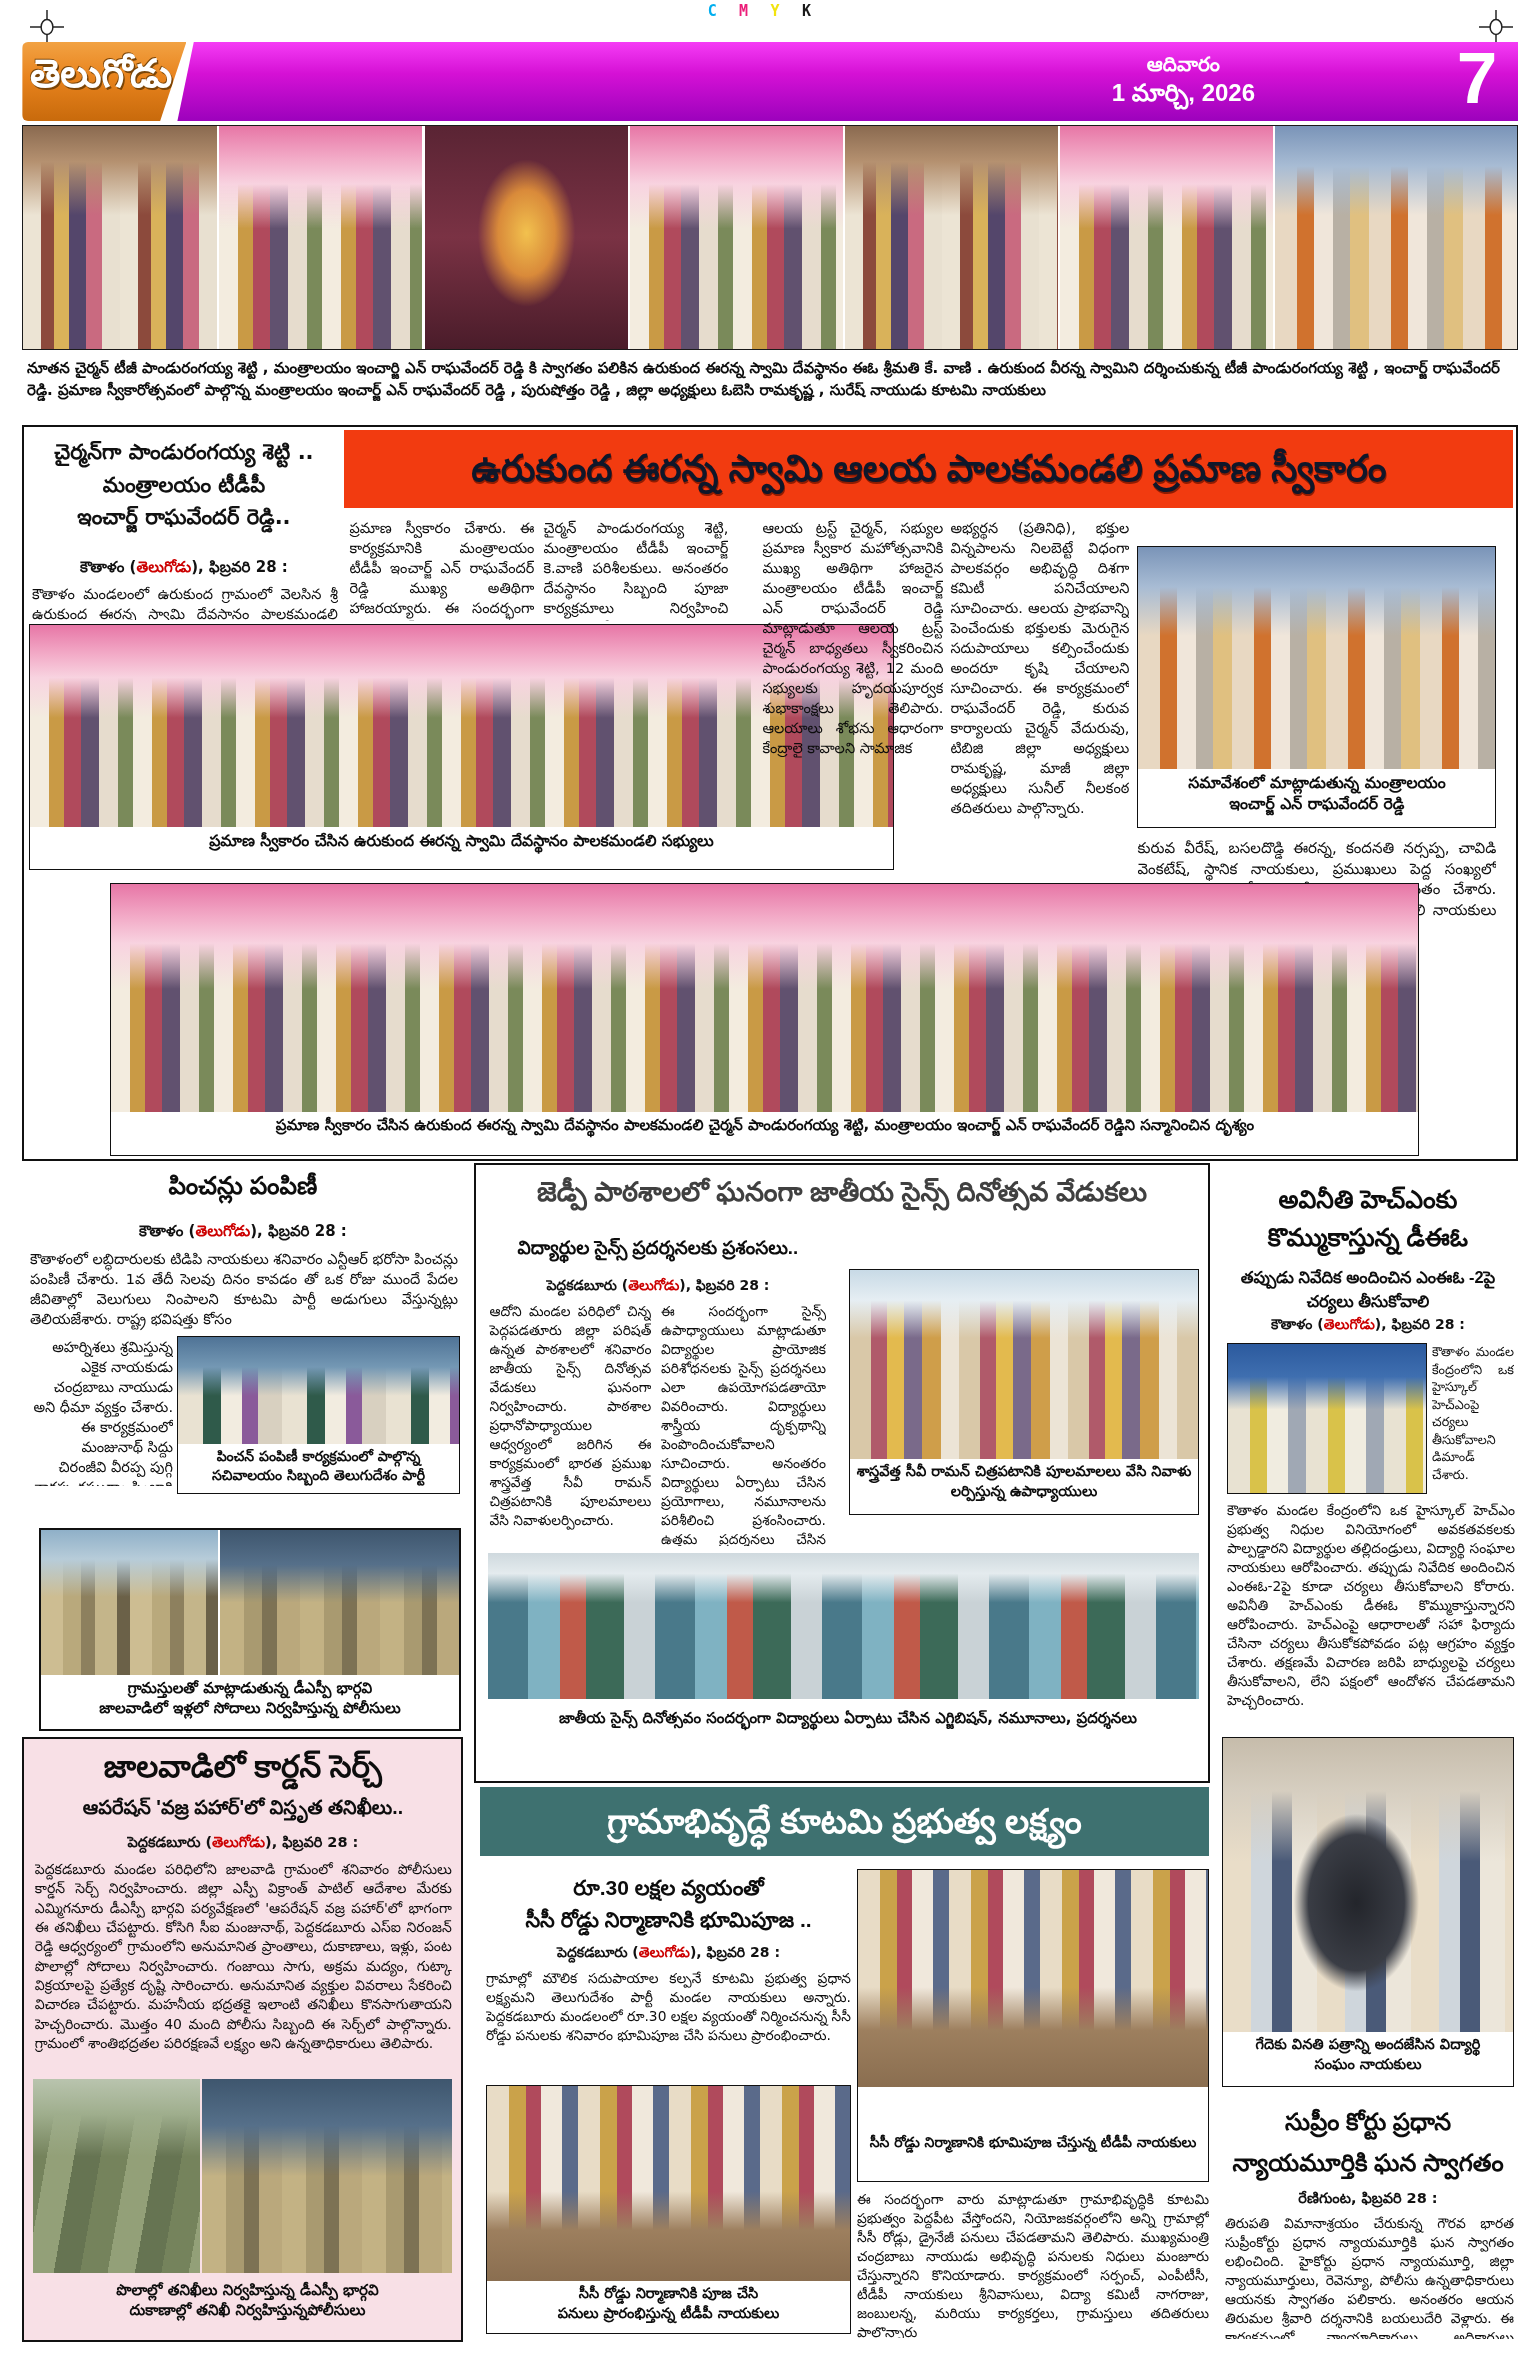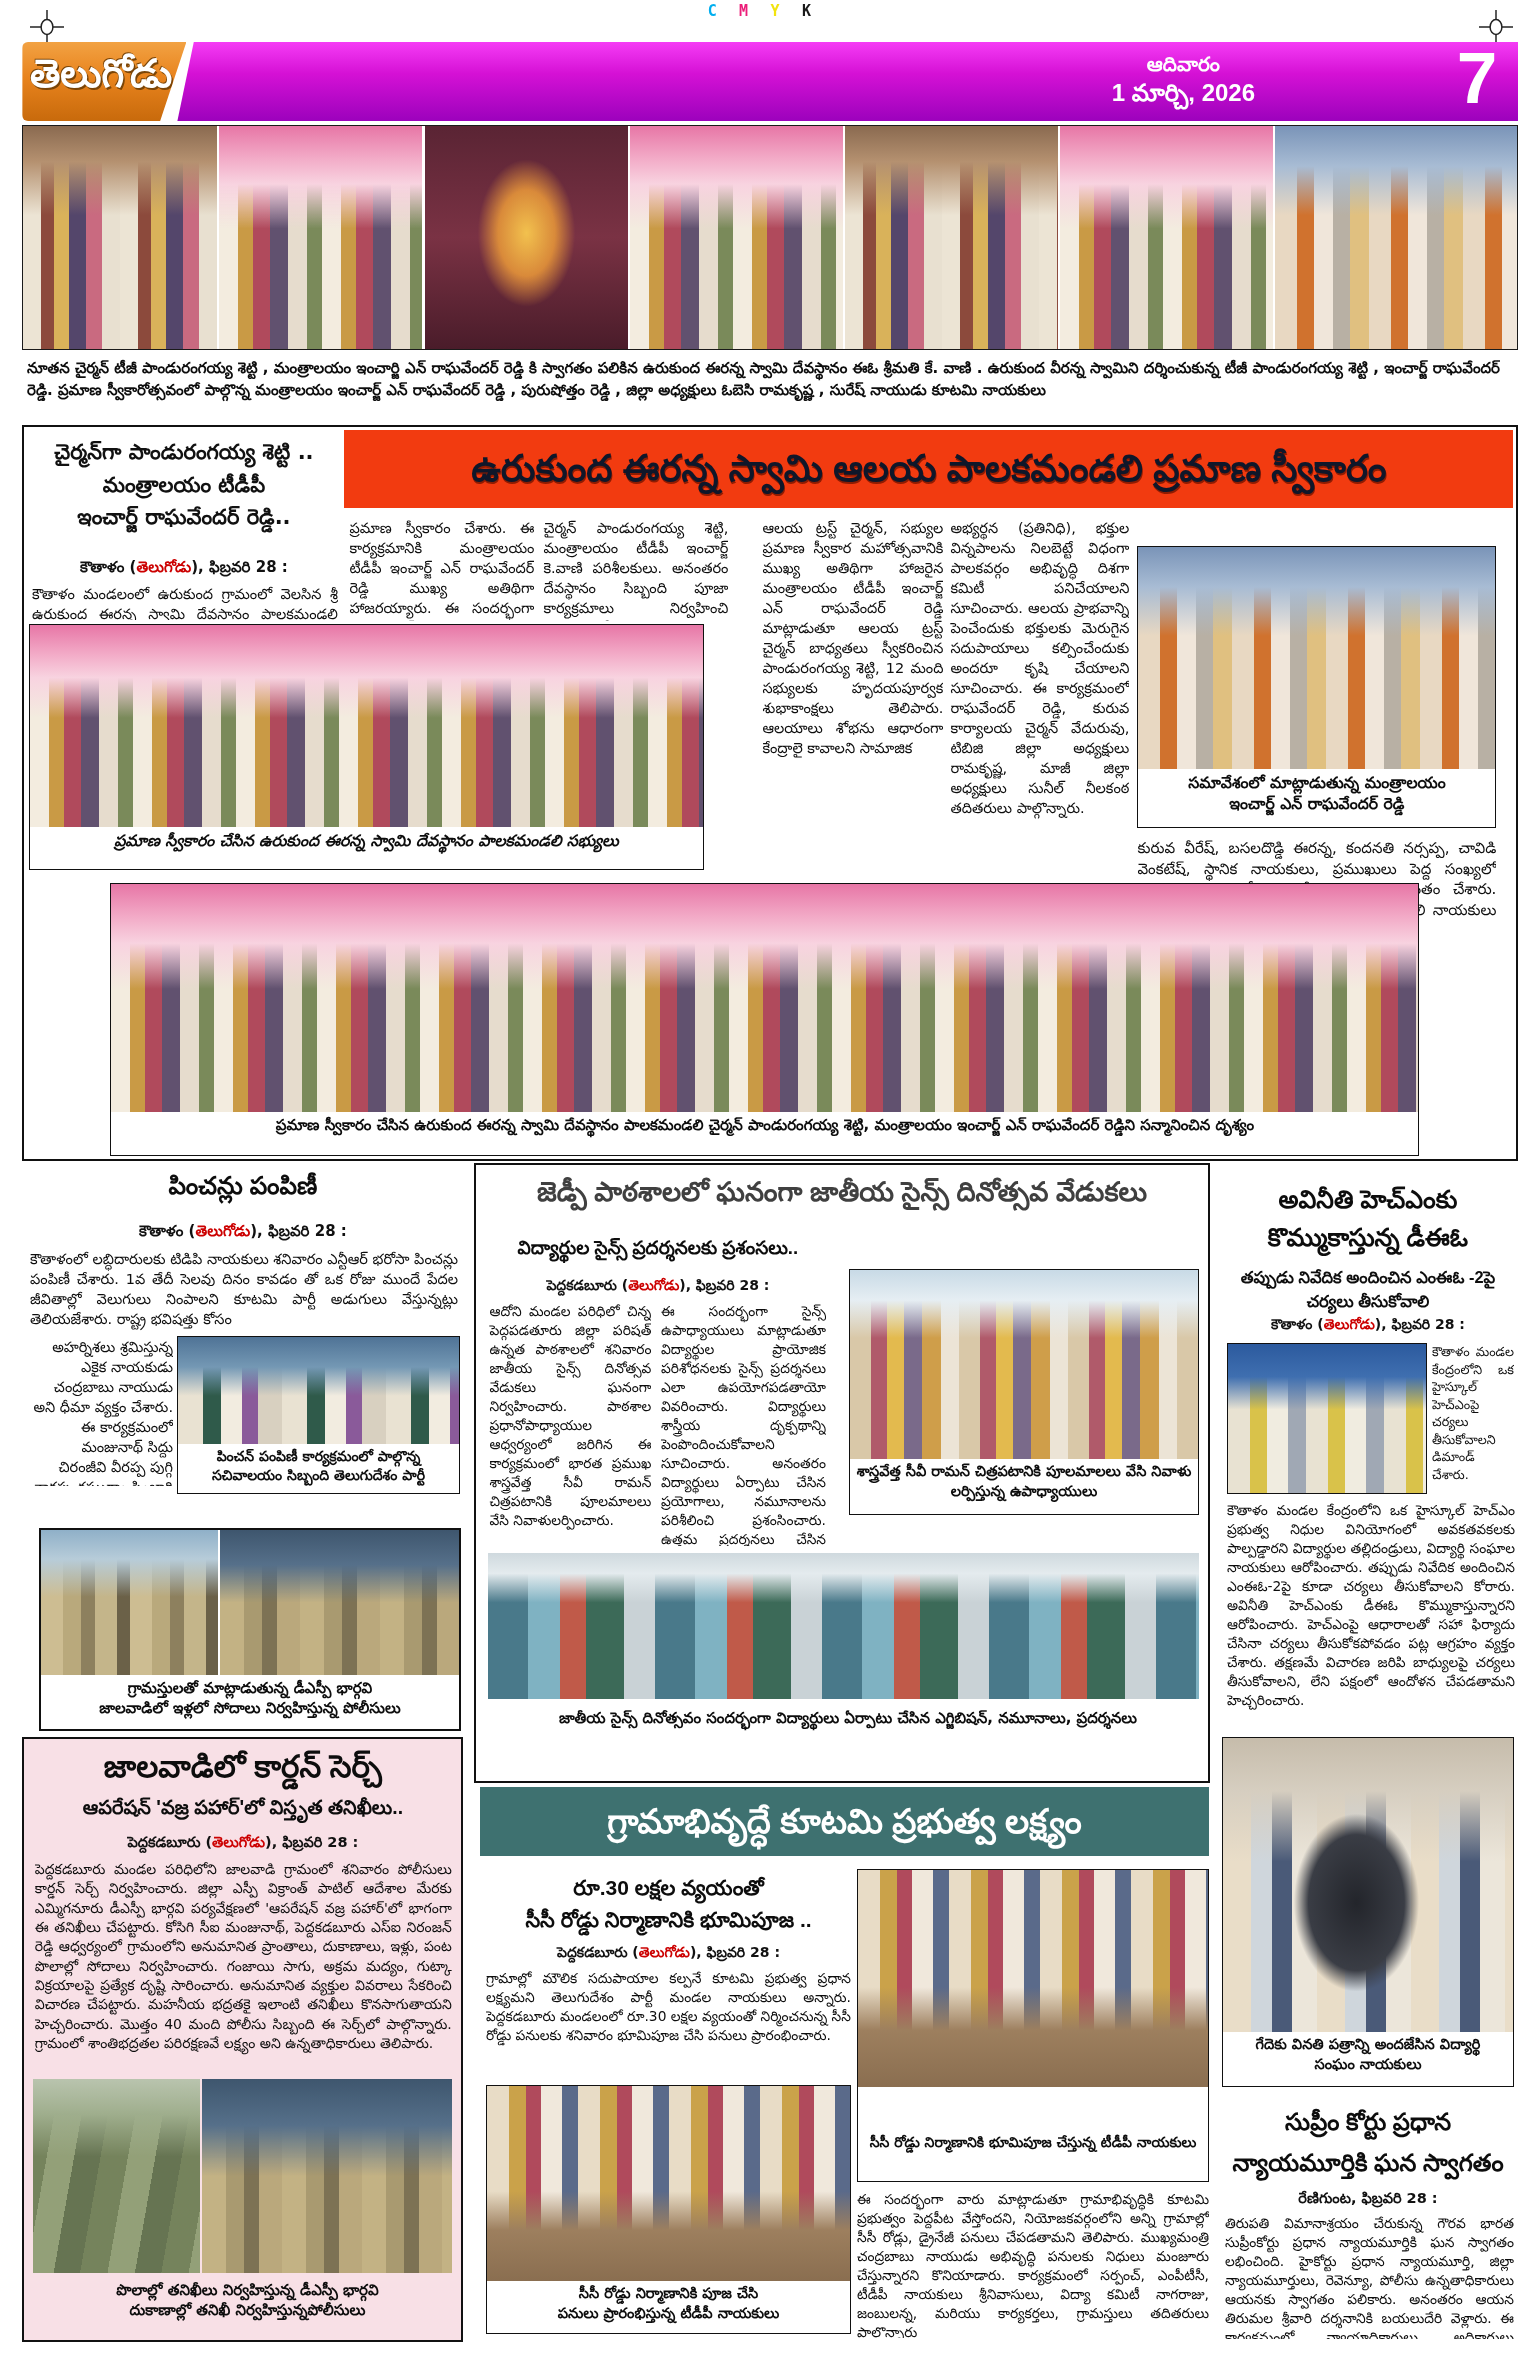--- a/index.html
+++ b/index.html
@@ -150,21 +150,21 @@
     <div class="side-headline">చైర్మన్‌గా  పాండురంగయ్య శెట్టి ..
 మంత్రాలయం టీడీపీ
 ఇంచార్జ్‌ రాఘవేందర్ రెడ్డి..</div>
     <div class="dateline abs" style="left:3px;top:131px;width:313px;">
       <span>కౌతాళం (</span><span class="red">తెలుగోడు</span><span>), ఫిబ్రవరి 28 :</span>
     </div>
     <div class="bodytxt abs" style="left:7.5px;top:157px;width:306px;height:36px;">కౌతాళం మండలంలో ఉరుకుంద గ్రామంలో వెలసిన శ్రీ ఉరుకుంద ఈరన్న స్వామి దేవస్థానం పాలకమండలి సభ్యులు శనివారం ప్రమాణ స్వీకారం చేశారు. చైర్మన్‌గా పాండురంగయ్య శెట్టి, 12 మంది సభ్యులు</div>
     <div class="bodytxt abs" style="left:325px;top:91px;width:185px;height:103px;">ప్రమాణ స్వీకారం చేశారు. ఈ కార్యక్రమానికి మంత్రాలయం టీడీపీ ఇంచార్జ్ ఎన్ రాఘవేందర్ రెడ్డి ముఖ్య అతిథిగా హాజరయ్యారు. ఈ సందర్భంగా ఆలయ ట్రస్ట్</div>
     <div class="bodytxt abs" style="left:519px;top:91px;width:185px;height:103px;">చైర్మన్ పాండురంగయ్య శెట్టి, మంత్రాలయం టీడీపీ ఇంచార్జ్ కె.వాణి పరిశీలకులు. అనంతరం దేవస్థానం సిబ్బంది పూజా కార్యక్రమాలు నిర్వహించి ప్రసాదాలు స్వీకరించారు.</div>
 
-    <div class="pbox" style="left:4.5px;top:197px;width:675px;height:246px;font-style:italic;">
+    <div class="pbox" style="left:4.5px;top:197px;width:865px;height:246px;">
       <div class="ph v-canopy"></div>
       <div class="pcap" style="height:36px;font-size:15.7px;">ప్రమాణ స్వీకారం చేసిన ఉరుకుంద ఈరన్న స్వామి దేవస్థానం  పాలకమండలి సభ్యులు</div>
     </div>
 
     <div class="bodytxt abs" style="left:738px;top:91px;width:181px;height:361px;">ఆలయ ట్రస్ట్ చైర్మన్, సభ్యుల ప్రమాణ స్వీకార మహోత్సవానికి ముఖ్య అతిథిగా హాజరైన మంత్రాలయం టీడీపీ ఇంచార్జ్ ఎన్ రాఘవేందర్ రెడ్డి మాట్లాడుతూ ఆలయ ట్రస్ట్ చైర్మన్ బాధ్యతలు స్వీకరించిన పాండురంగయ్య శెట్టి, 12 మంది సభ్యులకు హృదయపూర్వక శుభాకాంక్షలు తెలిపారు. ఆలయాలు శోభను ఆధారంగా కేంద్రాలై కావాలని సామాజిక</div>
     <div class="bodytxt abs" style="left:926px;top:91px;width:179px;height:361px;">అభ్యర్థన (ప్రతినిధి), భక్తుల విన్నపాలను నిలబెట్టే విధంగా పాలకవర్గం అభివృద్ధి దిశగా కమిటీ పనిచేయాలని సూచించారు. ఆలయ ప్రాభవాన్ని పెంచేందుకు భక్తులకు మెరుగైన సదుపాయాలు కల్పించేందుకు అందరూ కృషి చేయాలని సూచించారు. ఈ కార్యక్రమంలో రాఘవేందర్ రెడ్డి, కురువ కార్యాలయ చైర్మన్ వేదురువు, టిబిజి జిల్లా అధ్యక్షులు రామకృష్ణ, మాజీ జిల్లా అధ్యక్షులు సునీల్ నీలకంఠ తదితరులు పాల్గొన్నారు.</div>
 
     <div class="pbox" style="left:1113px;top:119px;width:359px;height:282px;">
       <div class="ph v-speech"></div>
       <div class="pcap" style="height:52px;font-size:15.7px;text-align:center;">సమావేశంలో మాట్లాడుతున్న మంత్రాలయం

